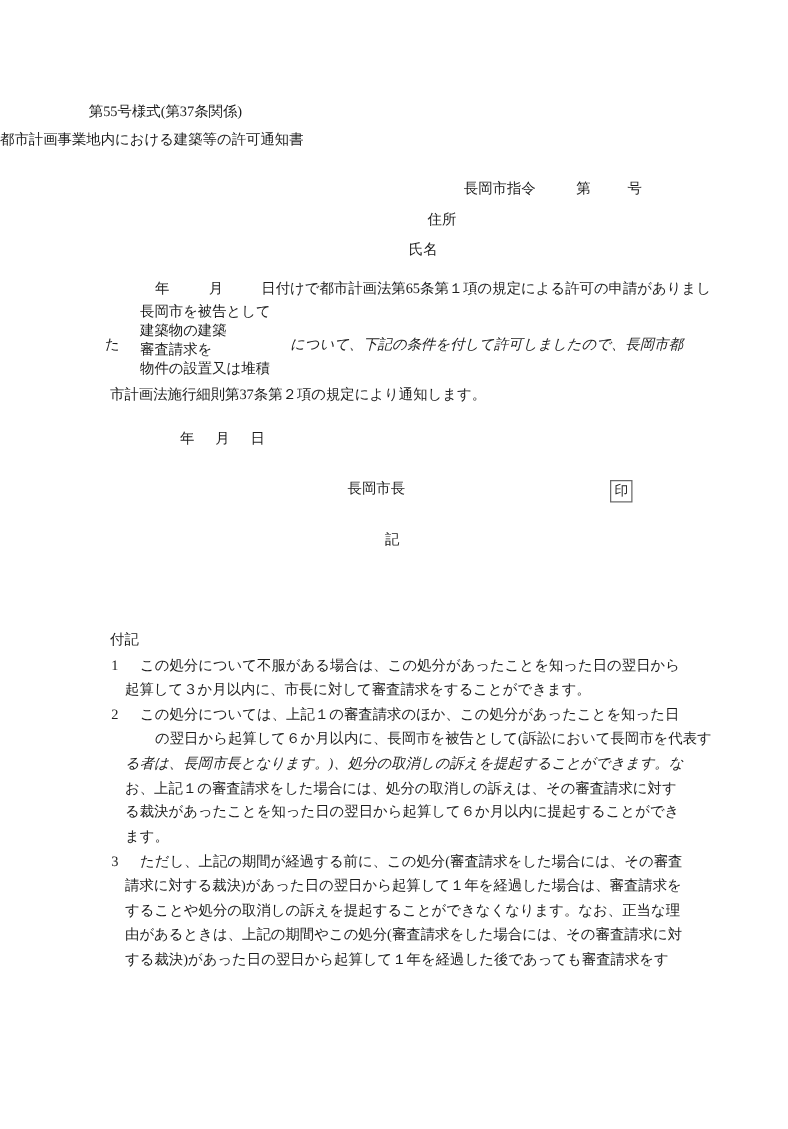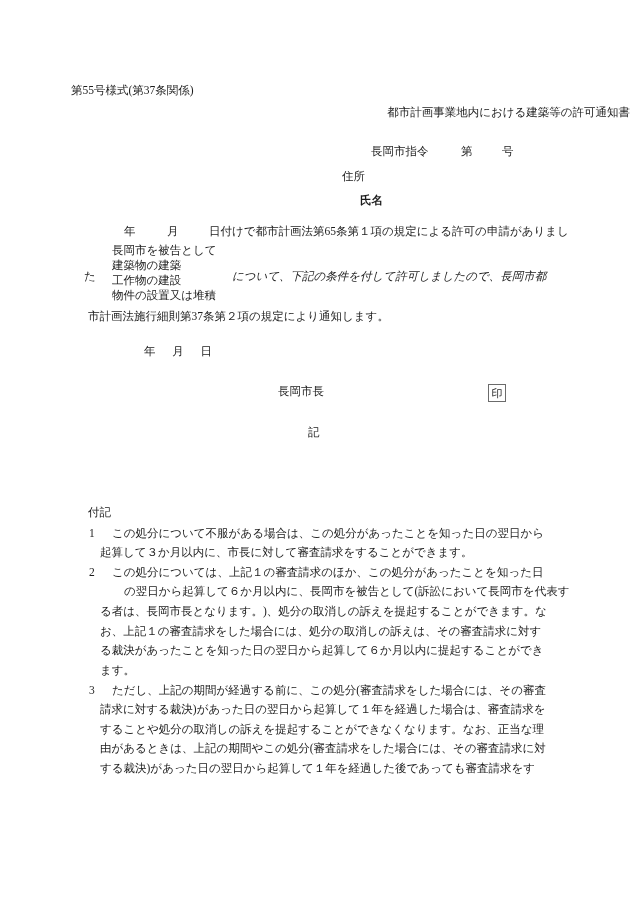--- a/index.html
+++ b/index.html
@@ -17,21 +17,21 @@
   }
   .ln {
     position: absolute;
     font-size: 11.5px;
     line-height: 15px;
     white-space: pre;
     color: #1c1c1c;
   }
   .title-line {
     left: 0; width: 630px;
-    text-align: right;
+    text-align: left;
   }
   .spaced { letter-spacing: 2.6px; text-align: center; }
   
   .num   { left: 89px; }
   .first { left: 112px; }
   .cont  { left: 100px; }
   .seal-box {
     position: absolute;
     left: 488px; top: 384px;
     width: 16px; height: 16px;
@@ -48,31 +48,31 @@
 
   <div class="ln" style="left:71px; top:83px;">第55号様式(第37条関係)</div>
 
   <div class="ln title-line" style="top:105px;">都市計画事業地内における建築等の許可通知書</div>
 
   <div class="ln" style="left:371px; top:144px;">長岡市指令</div>
   <div class="ln" style="left:461px; top:144px;">第</div>
   <div class="ln" style="left:502px; top:144px;">号</div>
 
   <div class="ln" style="left:342px; top:169px;">住所</div>
-  <div class="ln" style="left:360px; top:193px;font-weight:bold;">氏名</div>
+  <div class="ln" style="left:327px; top:193px;">氏名</div>
 
   <div class="ln" style="left:124px; top:224px;">年</div>
   <div class="ln" style="left:167px; top:224px;">月</div>
   <div class="ln" style="left:209px; top:224px;">日付けで都市計画法第65条第１項の規定による許可の申請がありまし</div>
 
   <div class="ln" style="left:84px; top:269px;">た</div>
 
   <div class="ln" style="left:112px; top:243px;">長岡市を被告として</div>
   <div class="ln" style="left:112px; top:258px;">建築物の建築</div>
-  <div class="ln" style="left:112px; top:273px;">工作物の建設</div>
+  <div class="ln" style="left:112px; top:273px;">審査請求を</div>
   <div class="ln" style="left:112px; top:288px;">物件の設置又は堆積</div>
 
   <div class="ln" style="left:232px; top:269px;font-style:italic;">について、下記の条件を付して許可しましたので、長岡市都</div>
   <div class="ln" style="left:88px; top:309px;">市計画法施行細則第37条第２項の規定により通知します。</div>
 
   <div class="ln spaced" style="left:144px; top:344px;">年　月　日</div>
 
   <div class="ln" style="left:278px; top:384px;">長岡市長</div>
 
   <div class="seal-box">印</div>
@@ -81,21 +81,21 @@
 
   <div class="ln" style="left:88px; top:505px;">付記</div>
 
   <div class="ln num" style="top:526px;">1</div>
   <div class="ln first" style="top:526px;">この処分について不服がある場合は、この処分があったことを知った日の翌日から</div>
   <div class="ln cont" style="top:545px;">起算して３か月以内に、市長に対して審査請求をすることができます。</div>
 
   <div class="ln num" style="top:565px;">2</div>
   <div class="ln first" style="top:565px;">この処分については、上記１の審査請求のほか、この処分があったことを知った日</div>
   <div class="ln cont" style="top:584px;margin-left:24px;">の翌日から起算して６か月以内に、長岡市を被告として(訴訟において長岡市を代表す</div>
-  <div class="ln cont" style="top:604px;">る者は、長岡市長となります。)、処分の取消しの訴えを提起することができます。な</div>
+  <div class="ln cont" style="top:604px;font-style:italic;">る者は、長岡市長となります。)、処分の取消しの訴えを提起することができます。な</div>
   <div class="ln cont" style="top:624px;text-align:right;">お、上記１の審査請求をした場合には、処分の取消しの訴えは、その審査請求に対す</div>
   <div class="ln cont" style="top:643px;">る裁決があったことを知った日の翌日から起算して６か月以内に提起することができ</div>
   <div class="ln cont" style="top:663px;">ます。</div>
 
   <div class="ln num" style="top:683px;">3</div>
   <div class="ln first" style="top:683px;">ただし、上記の期間が経過する前に、この処分(審査請求をした場合には、その審査</div>
   <div class="ln cont" style="top:702px;">請求に対する裁決)があった日の翌日から起算して１年を経過した場合は、審査請求を</div>
   <div class="ln cont" style="top:741px;">由があるときは、上記の期間やこの処分(審査請求をした場合には、その審査請求に対</div>
   <div class="ln cont" style="top:722px;">することや処分の取消しの訴えを提起することができなくなります。なお、正当な理</div>
   <div class="ln cont" style="top:761px;">する裁決)があった日の翌日から起算して１年を経過した後であっても審査請求をす</div>

